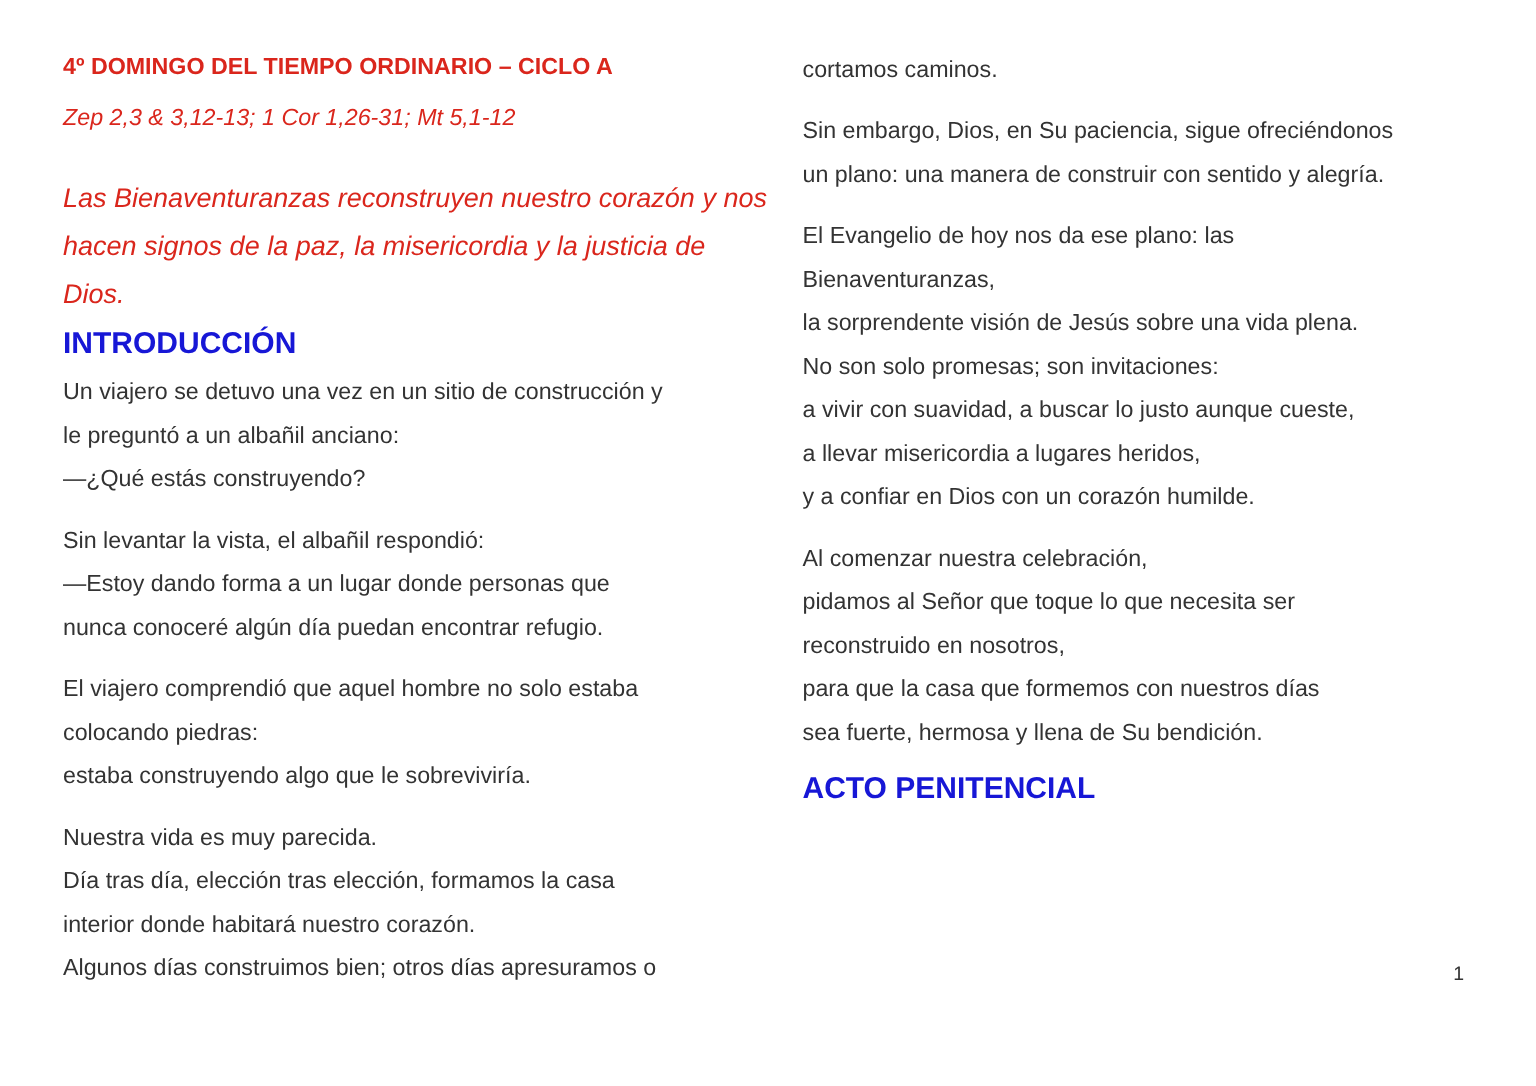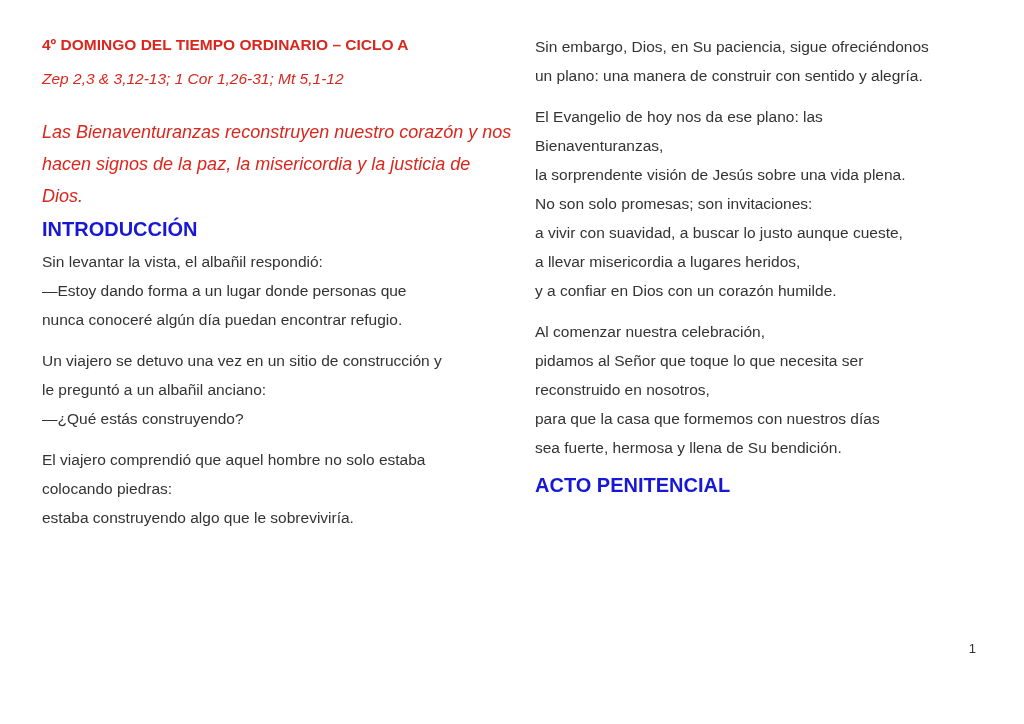--- a/index.html
+++ b/index.html
@@ -87,32 +87,37 @@
 
     <div class="col">
       <h1 class="doc-title">4º DOMINGO DEL TIEMPO ORDINARIO – CICLO A</h1>
       <p class="readings">Zep 2,3 &amp; 3,12-13; 1 Cor 1,26-31; Mt 5,1-12</p>
       <p class="theme">Las Bienaventuranzas reconstruyen nuestro corazón y nos
 hacen signos de la paz, la misericordia y la justicia de
 Dios.</p>
 
       <h2 class="section-heading">INTRODUCCIÓN</h2>
 
+      <p class="body-para">Un viajero se detuvo una vez en un sitio de construcción y
+le preguntó a un albañil anciano:
+—¿Qué estás construyendo?</p>
       <p class="body-para">Sin levantar la vista, el albañil respondió:
 —Estoy dando forma a un lugar donde personas que
 nunca conoceré algún día puedan encontrar refugio.</p>
-      <p class="body-para">Un viajero se detuvo una vez en un sitio de construcción y
-le preguntó a un albañil anciano:
-—¿Qué estás construyendo?</p>
       <p class="body-para">El viajero comprendió que aquel hombre no solo estaba
 colocando piedras:
 estaba construyendo algo que le sobreviviría.</p>
+      <p class="body-para">Nuestra vida es muy parecida.
+Día tras día, elección tras elección, formamos la casa
+interior donde habitará nuestro corazón.
+Algunos días construimos bien; otros días apresuramos o</p>
     </div>
 
     <div class="col">
+      <p class="body-para">cortamos caminos.</p>
       <p class="body-para">Sin embargo, Dios, en Su paciencia, sigue ofreciéndonos
 un plano: una manera de construir con sentido y alegría.</p>
       <p class="body-para">El Evangelio de hoy nos da ese plano: las
 Bienaventuranzas,
 la sorprendente visión de Jesús sobre una vida plena.
 No son solo promesas; son invitaciones:
 a vivir con suavidad, a buscar lo justo aunque cueste,
 a llevar misericordia a lugares heridos,
 y a confiar en Dios con un corazón humilde.</p>
       <p class="body-para">Al comenzar nuestra celebración,

